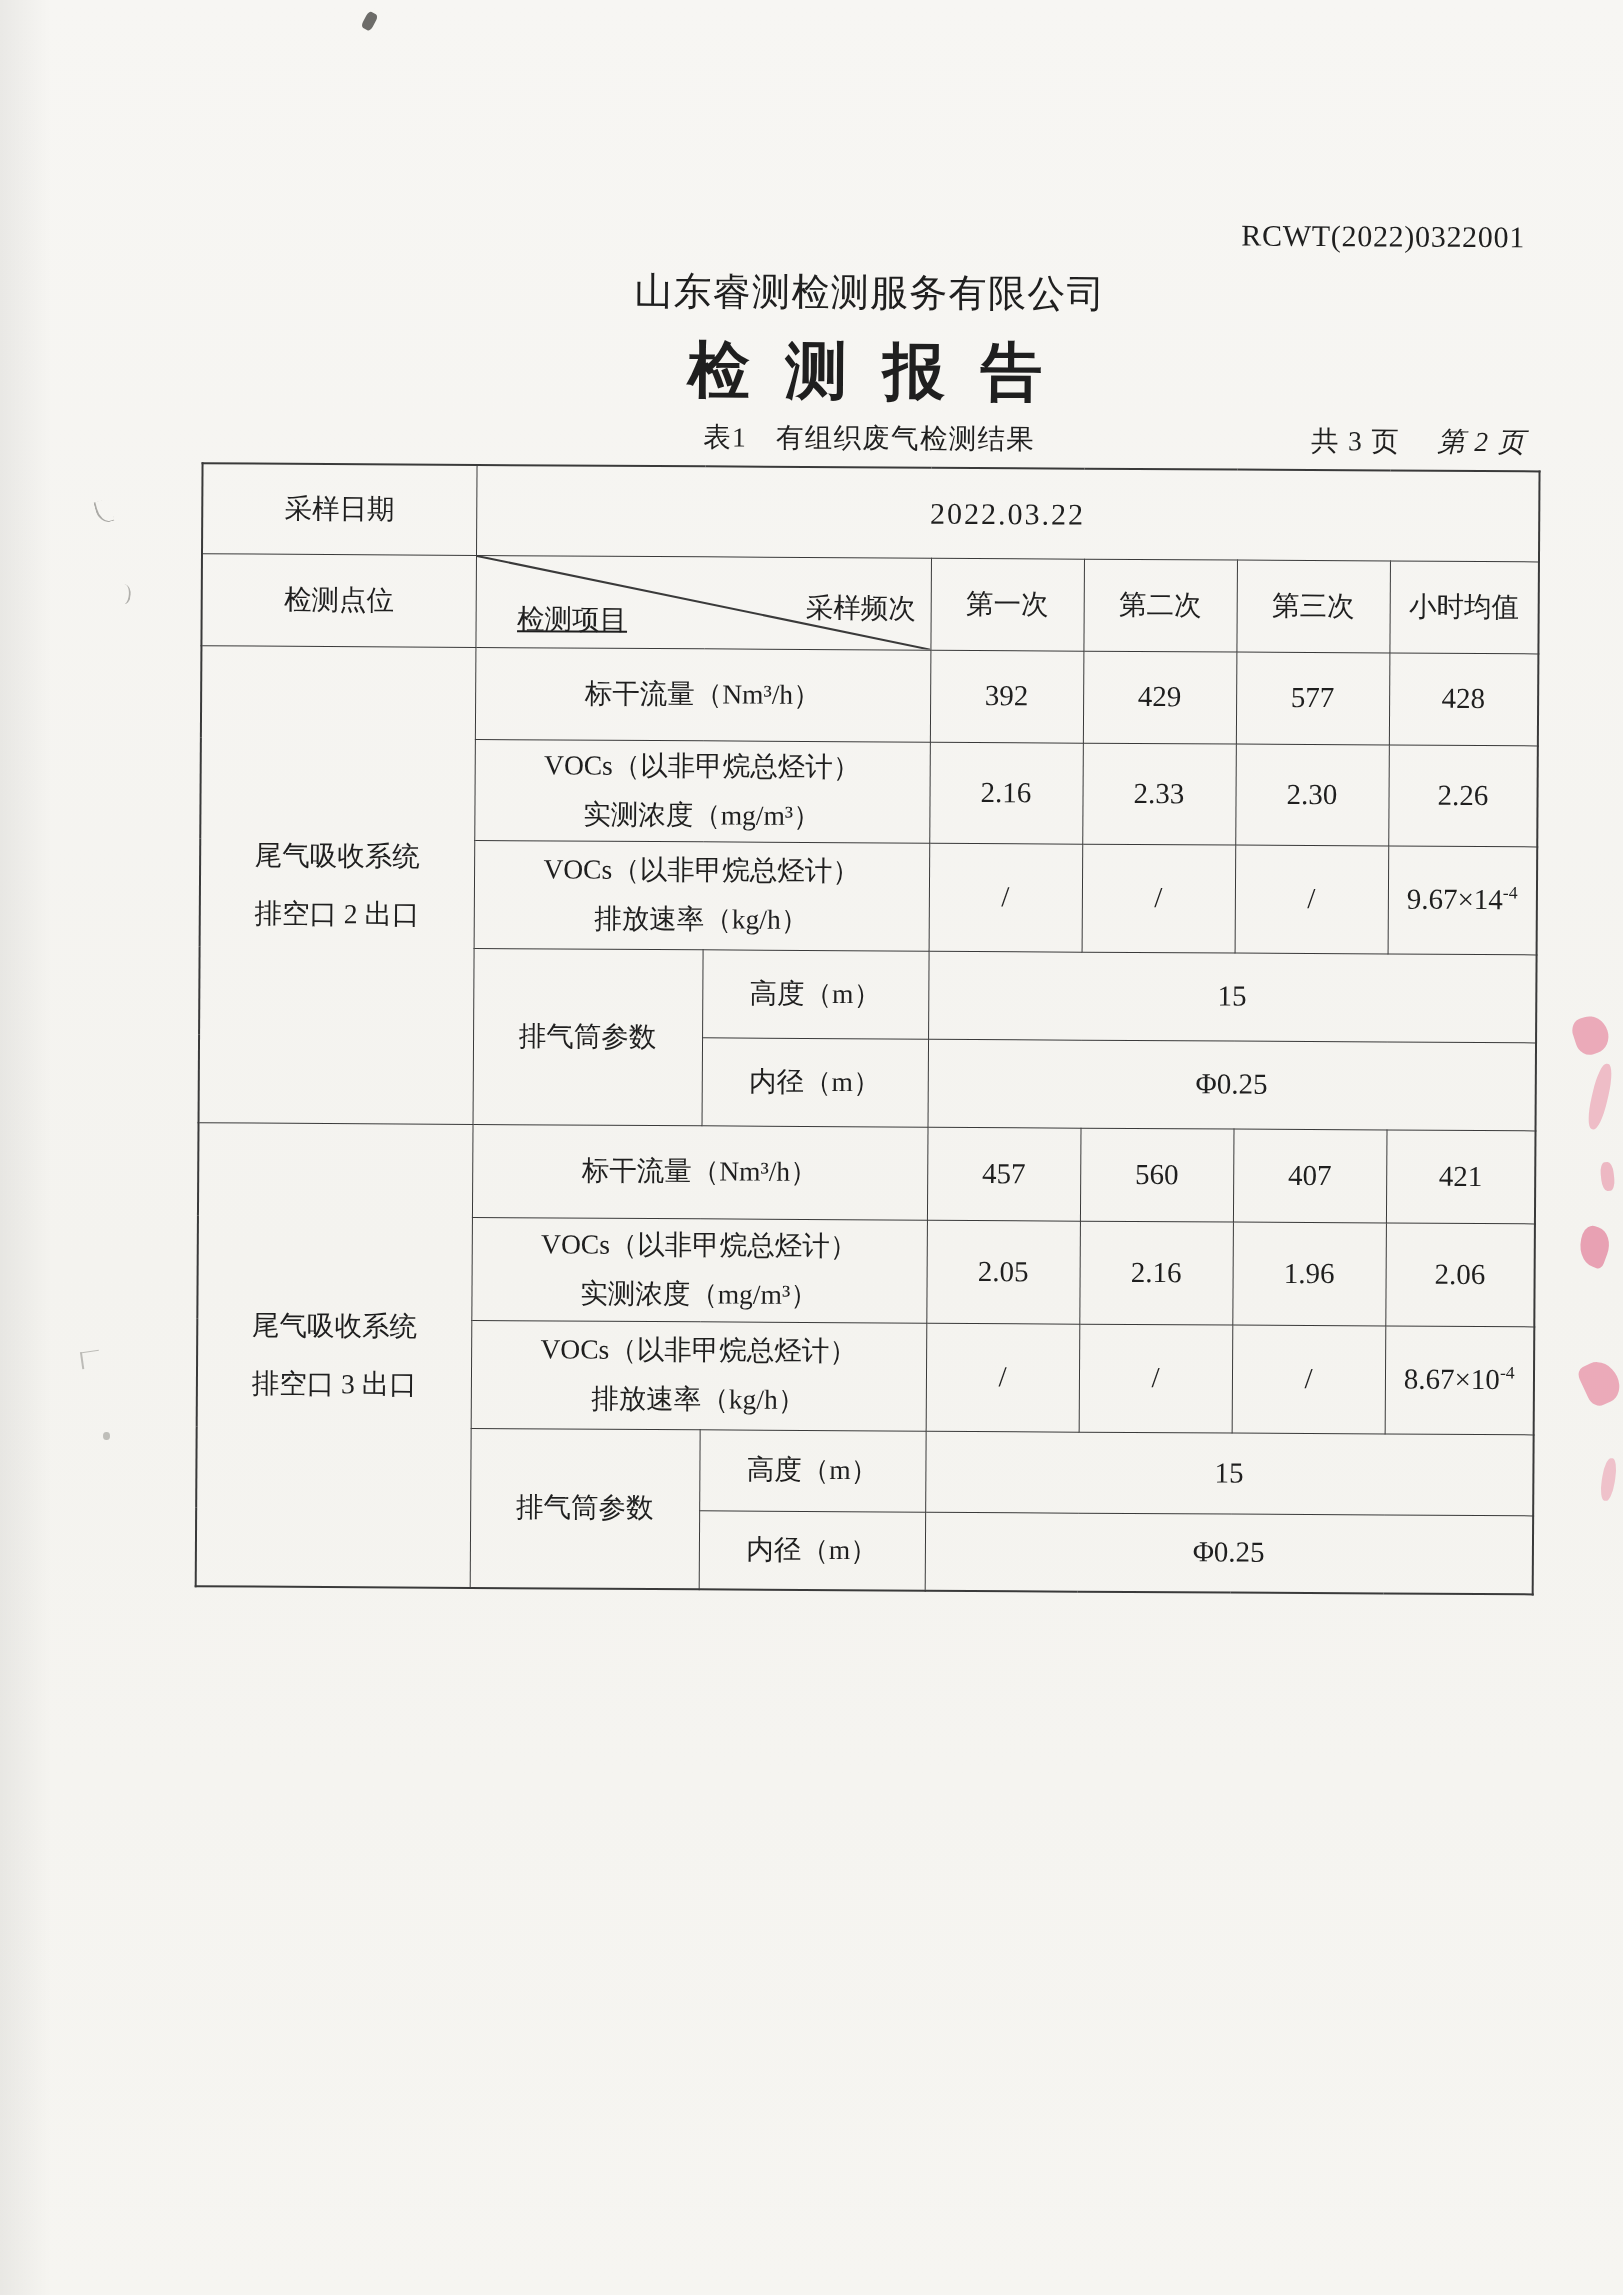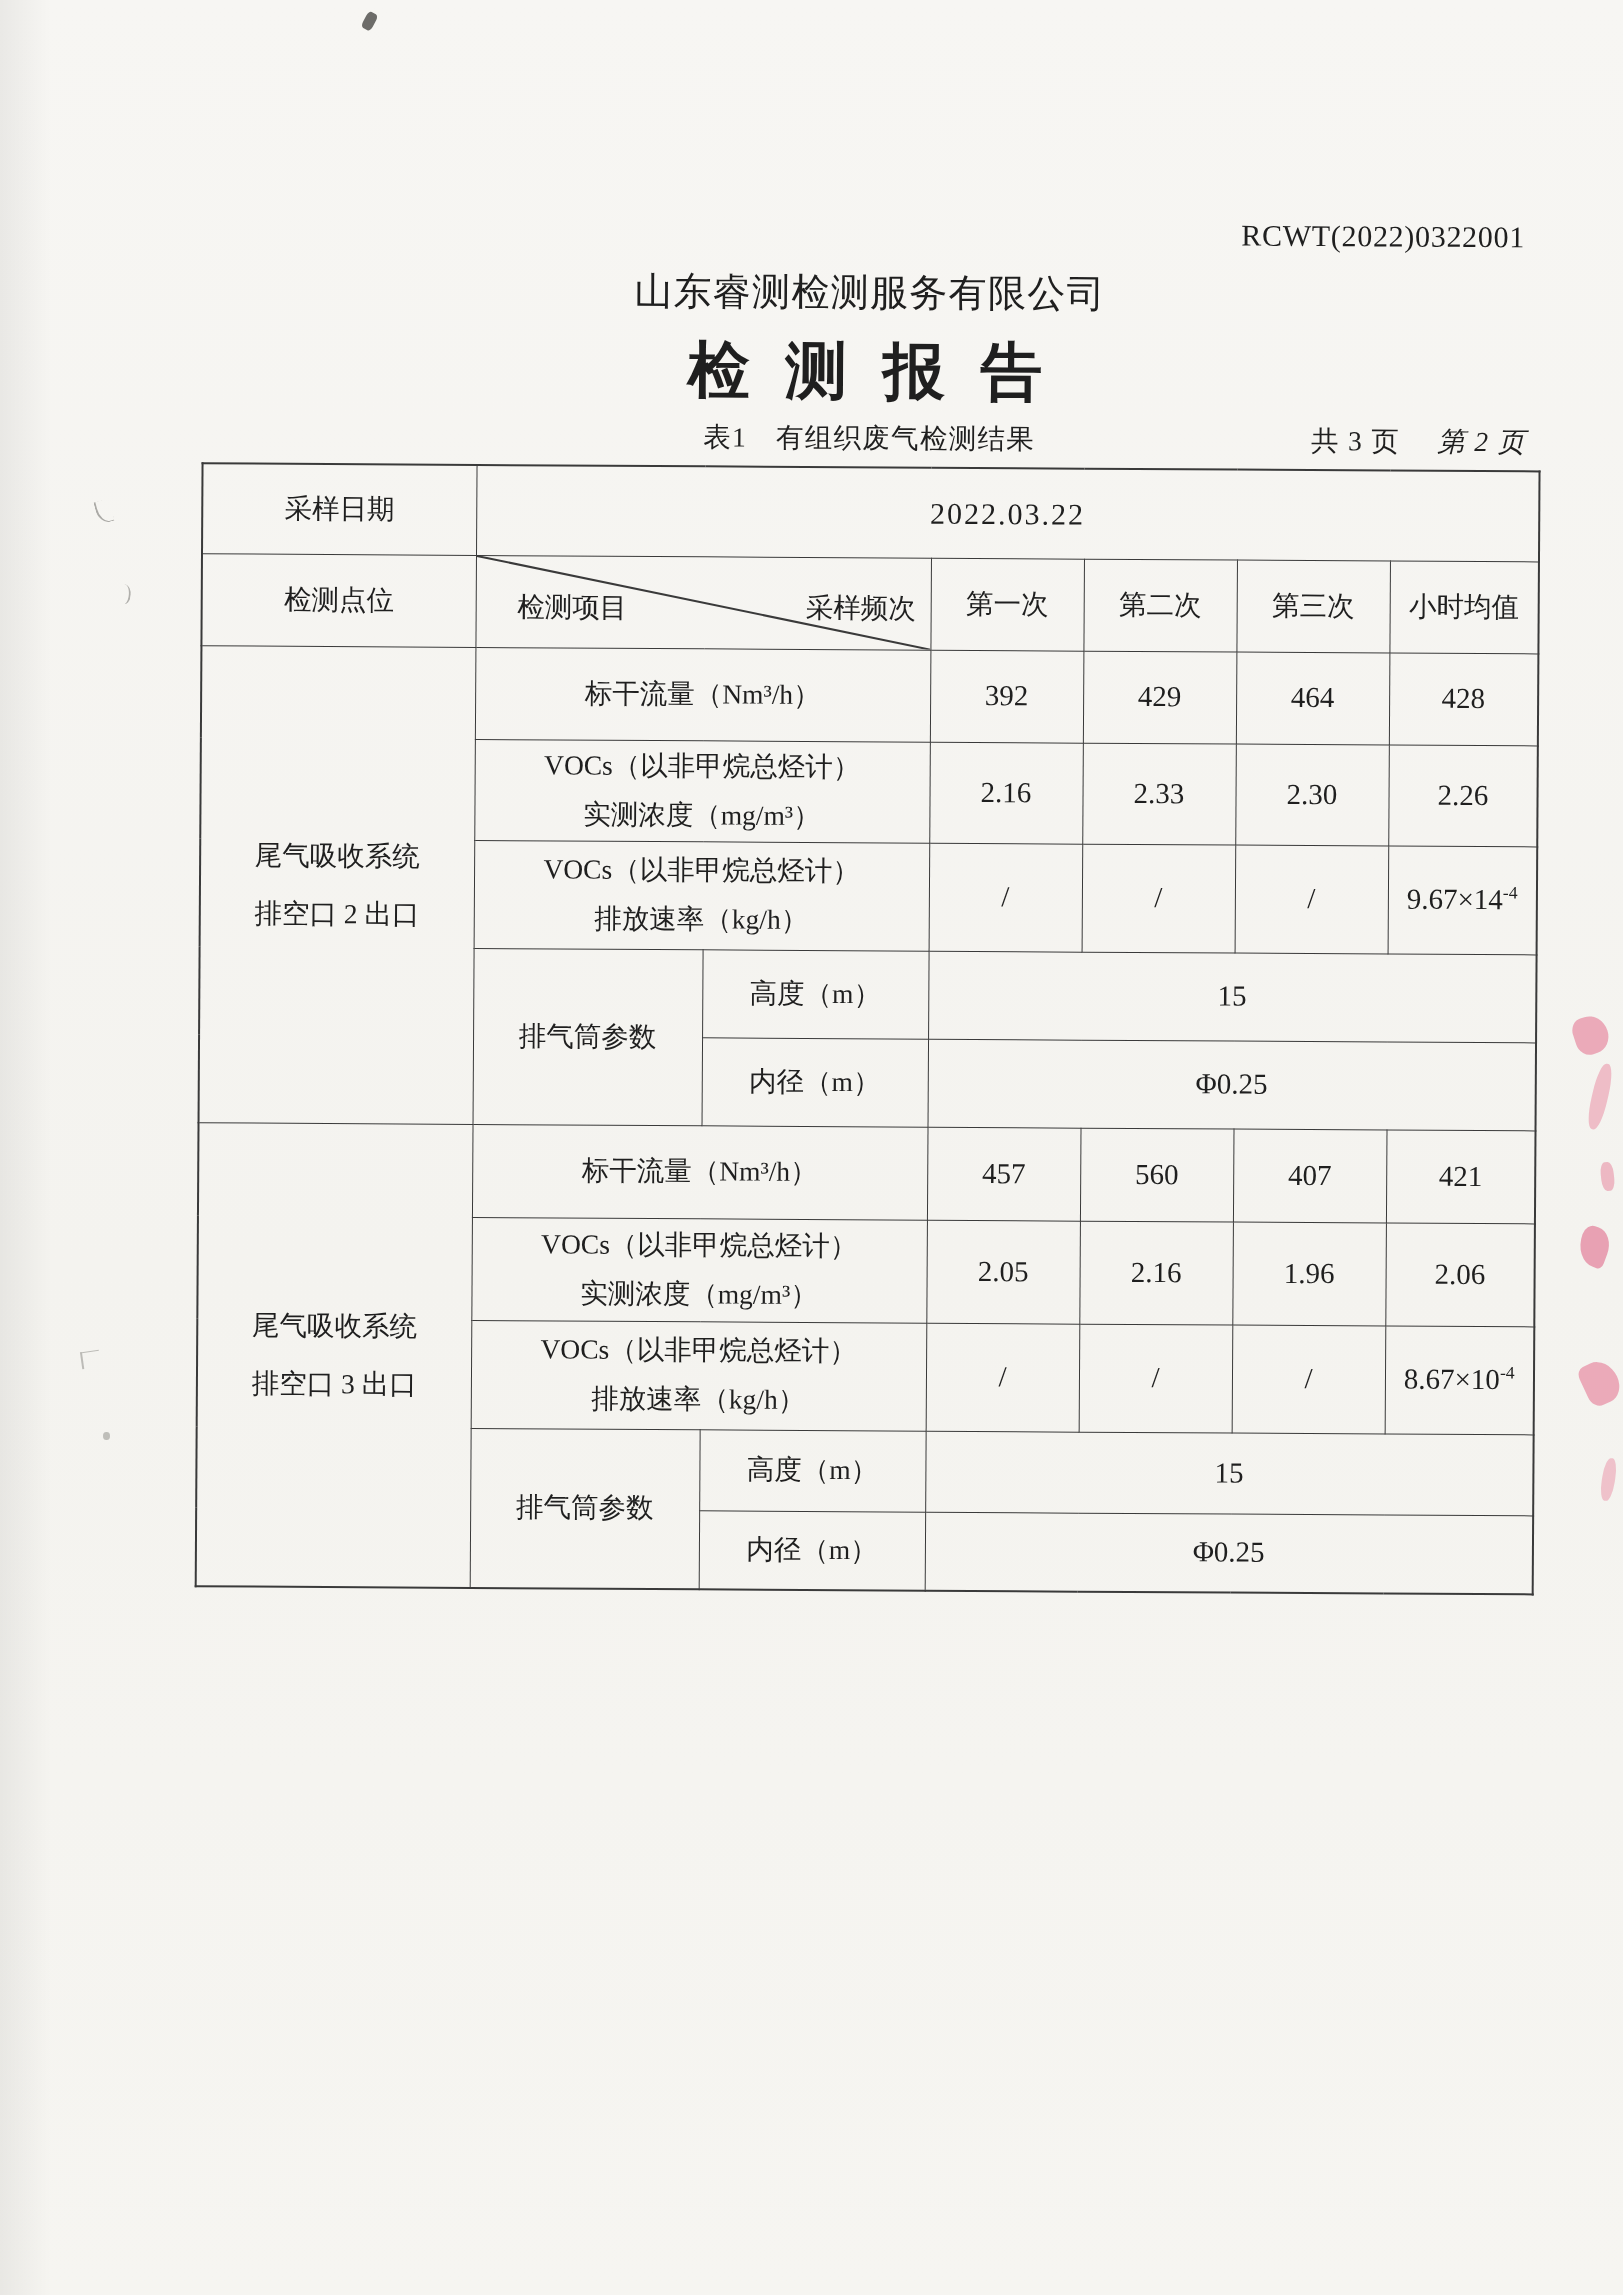--- a/index.html
+++ b/index.html
@@ -44,21 +44,21 @@
   tr.h135{height:88px} tr.h123{height:81px} tr.h120{height:79px}
 
   td.date{font-size:30px;letter-spacing:2px;}
   td.num{font-size:29px;}
   td.point{line-height:2.1;}
   sup{font-size:17.7px;vertical-align:super;line-height:0;}
 
   td.diagcell{position:relative;}
   .diag-svg{position:absolute;inset:0;width:100%;height:100%;}
   .diag-tr{position:absolute;top:7.9px;right:14.4px;margin-top:19px;}
-  .diag-bl{position:absolute;bottom:15px;left:41px;}
+  .diag-bl{position:absolute;bottom:3px;left:41px;text-decoration:underline;}
 
   
   .art{position:absolute;pointer-events:none;}
   .pk1{left:1574px;top:1016px;width:34px;height:38px;background:#e57d98;opacity:.62;
        border-radius:40% 60% 55% 45%;transform:rotate(-18deg);}
   .pk2{left:1592px;top:1063px;width:15.7px;height:67px;background:#e98fa6;opacity:.55;
        border-radius:45%;transform:rotate(13deg);}
   .pk3{left:1601px;top:1162px;width:13px;height:29px;background:#e57d98;opacity:.5;
        border-radius:40%;transform:rotate(-6deg);}
   .pk4{left:1579px;top:1227px;width:30px;height:39px;background:#e06a8b;opacity:.6;
@@ -130,21 +130,21 @@
       </tr>
 
       <tr class="h140">
         <td rowspan="5" class="point">
           <div>尾气吸收系统</div>
           <div>排空口 2 出口</div>
         </td>
         <td colspan="2">标干流量（Nm³/h）</td>
         <td class="num">392</td>
         <td class="num">429</td>
-        <td class="num">464</td>
+        <td class="num">577</td>
         <td class="num">428</td>
       </tr>
       <tr class="h155">
         <td colspan="2">
           <div>VOCs（以非甲烷总烃计）</div>
           <div>实测浓度（mg/m³）</div>
         </td>
         <td class="num">2.16</td>
         <td class="num">2.33</td>
         <td class="num">2.30</td>

